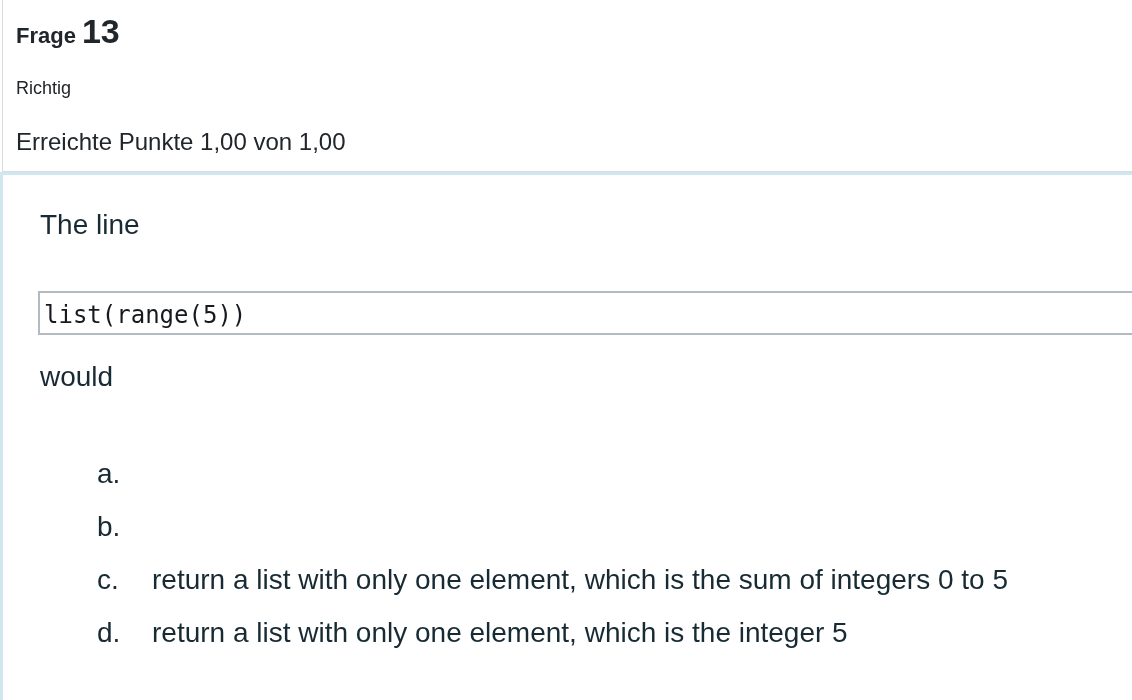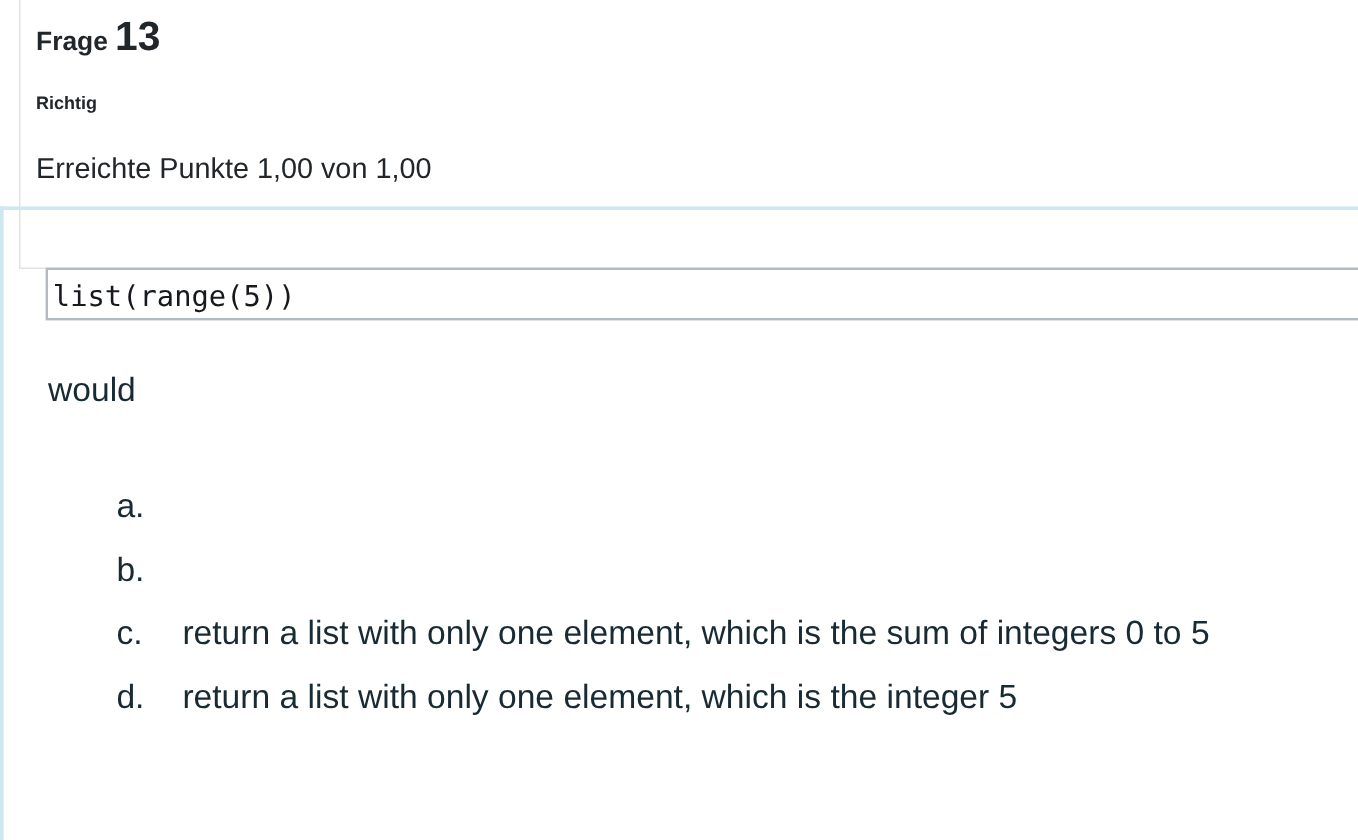--- a/index.html
+++ b/index.html
@@ -10,32 +10,32 @@
     background: #fff;
     overflow: hidden;
     font-family: "Liberation Sans", sans-serif;
     color: var(--text-dark, #182a33);
   }
 
   
   .question-info {
     position: absolute;
     top: 0; left: 0; right: 0;
-    height: 224px;
-    margin-left: 16px;
+    height: 172px;
+    margin-left: 2px;
     border-left: 1px solid var(--info-border, #d9dbdf);
     border-bottom: 1px solid var(--info-border, #d9dbdf);
     padding: 13px 0 0 13px;
     box-sizing: border-box;
     color: var(--header-text, #21262b);
   }
   .q-header { margin: 0; line-height: 36px; font-weight: bold; }
   .q-label { font-size: 22px; }
   .q-no    { font-size: 34px; margin-left: 6px; }
-  .q-state { font-size: 15px; line-height: 28px; margin-top: 19px; font-weight: bold; }
+  .q-state { font-size: 18px; line-height: 28px; margin-top: 19px; }
   .q-grade { font-size: 24px; line-height: 28px; margin-top: 26px; }
 
   
   .question-content {
     position: absolute;
     top: 172px; left: 0; right: 0; bottom: 0;
     border-top: 3px solid var(--accent-border, #cfe8f0);
     border-left: 3px solid var(--accent-border, #cfe8f0);
     padding: 0 0 0 37px;
     box-sizing: border-box;
@@ -52,21 +52,21 @@
     height: 44px;
     border: 2px solid var(--codebox-border, #b2bac4);
     background: #fff;
     font-family: "DejaVu Sans Mono", monospace;
     font-size: 24px;
     line-height: 37px;
     padding: 4px 0 0 4px;
     color: #16191d;
     white-space: pre;
   }
-  .connector { margin-top: 40px; }
+  .connector { margin-top: 24px; }
 
   .answer-options { margin-top: 61px; }
   .answer-row {
     display: flex;
     font-size: 28px;
     line-height: 36px;
     margin-bottom: 17px;
   }
   .answer-letter {
     flex: none;
@@ -83,20 +83,21 @@
 
   <section class="question-info">
     <h3 class="q-header">
       <span class="q-label">Frage</span><span class="q-no">13</span>
     </h3>
     <div class="q-state">Richtig</div>
     <div class="q-grade">Erreichte Punkte 1,00 von 1,00</div>
   </section>
 
   <section class="question-content">
+    <p class="qtext">The line</p>
 
     <pre class="code-box">list(range(5))</pre>
 
     <p class="qtext connector">would</p>
 
     <div class="answer-options">
       <div class="answer-row">
         <span class="answer-letter">a.</span>
       </div>
       <div class="answer-row">

